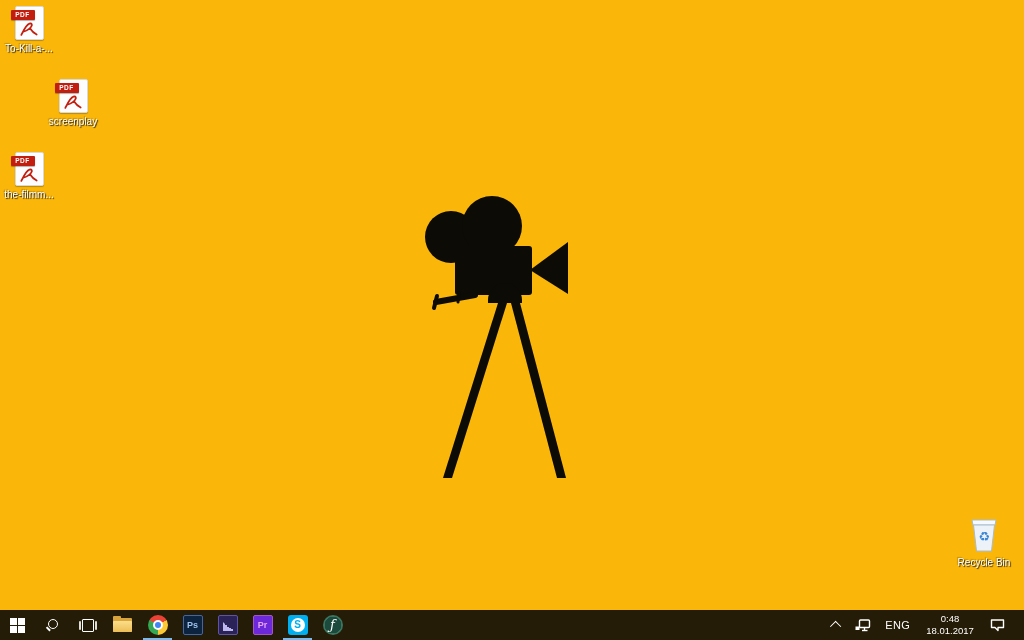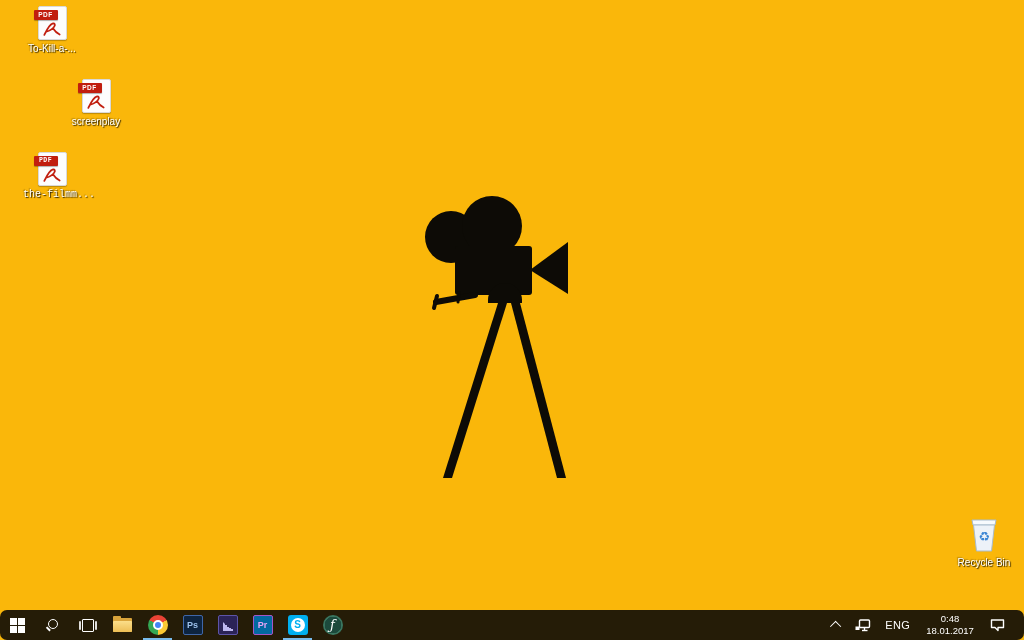--- a/index.html
+++ b/index.html
@@ -5,21 +5,21 @@
   html,body{margin:0;padding:0;}
   body{
     width:1024px;height:640px;overflow:hidden;position:relative;
     background:#FAB70A;
     font-family:"Liberation Sans",sans-serif;
     -webkit-font-smoothing:antialiased;
   }
 
   
   .desk-icon{
-    position:absolute;width:58px;text-align:center;cursor:default;margin-left:23px;
+    position:absolute;width:58px;text-align:center;cursor:default;
   }
   .pdf-page{
     width:27px;height:32px;margin:0 auto;position:relative;
     background:#fdfdfd;border:1px solid #d9d9d9;border-radius:2px;
     box-shadow:0 1px 1px rgba(0,0,0,.25);
   }
   .pdf-banner{
     position:absolute;left:-5px;top:3px;width:24px;height:10px;
     background:#C11E0F;color:#fff;font-size:6.5px;font-weight:bold;
     line-height:10px;text-align:center;letter-spacing:.5px;border-radius:1px;
@@ -35,21 +35,21 @@
   
   .recycle-bin{position:absolute;right:8px;top:517px;width:64px;text-align:center;cursor:default;}
   .bin-symbol{font-size:13px;fill:#3a85d4;font-family:"DejaVu Sans",sans-serif;}
 
   
   .camera-wrap{position:absolute;left:418px;top:190px;width:154px;height:292px;}
 
   
   .taskbar{
     position:absolute;left:0;bottom:0;width:1024px;height:30px;
-    background:#251C07;display:flex;align-items:stretch;z-index:5;border-radius:7px;
+    background:#251C07;display:flex;align-items:stretch;z-index:5;
   }
   .tb-btn{
     width:35px;display:flex;align-items:center;justify-content:center;
     position:relative;flex:0 0 auto;
   }
   .tb-btn.active::after{
     content:"";position:absolute;left:3px;right:3px;bottom:0;height:2px;
     background:#79BBEC;
   }
   
@@ -102,21 +102,21 @@
     content:"";position:absolute;left:5px;top:5px;width:10px;height:10px;border-radius:50%;
     background:#4285F4;border:2px solid #fff;box-sizing:border-box;
   }
   
   .tile{
     width:20px;height:20px;box-sizing:border-box;display:flex;
     align-items:center;justify-content:center;
     font-weight:bold;font-size:9px;border-radius:2px;
   }
   .tile-ps{background:#0D2440;border:1.5px solid #3F66A8;color:#9CC0EA;}
-  .tile-pr{background:#0369a1;border:1.5px solid #A556C6;color:#E6A4F6;}
+  .tile-pr{background:#6d28d9;border:1.5px solid #A556C6;color:#E6A4F6;}
   .tile-ve{background:#2B2357;border:1.5px solid #5D54A8;}
   
   .skype-glyph{
     width:20px;height:20px;border-radius:3px;background:#00AFF0;
     display:flex;align-items:center;justify-content:center;
   }
   .skype-glyph .skype-ring{
     width:14px;height:14px;border-radius:50%;background:#fff;color:#00AFF0;
     font-size:10px;font-weight:bold;line-height:14px;text-align:center;
   }
@@ -159,21 +159,21 @@
   <div class="desk-icon" style="left:0;top:79px;padding-left:44px;">
     <div class="pdf-page">
       <div class="pdf-banner">PDF</div>
       <svg class="acro-glyph" width="18" height="15" viewBox="0 0 20 16">
         <path d="M1.5,14 C4,9 7,2.5 10.5,1.5 C13,0.8 14,2.5 12.5,4.8 C10.8,7.3 7,9.5 3.5,10.5 M11,6.5 C13,9.5 15.5,12 18.5,13.5" fill="none" stroke="#C11E0F" stroke-width="2" stroke-linecap="round"></path>
       </svg>
     </div>
     <div class="desk-label">screenplay</div>
   </div>
 
-  <div class="desk-icon" style="left:0;top:152px;font-family:Liberation Mono, monospace;">
+  <div class="desk-icon" style="left:0;top:152px;">
     <div class="pdf-page">
       <div class="pdf-banner">PDF</div>
       <svg class="acro-glyph" width="18" height="15" viewBox="0 0 20 16">
         <path d="M1.5,14 C4,9 7,2.5 10.5,1.5 C13,0.8 14,2.5 12.5,4.8 C10.8,7.3 7,9.5 3.5,10.5 M11,6.5 C13,9.5 15.5,12 18.5,13.5" fill="none" stroke="#C11E0F" stroke-width="2" stroke-linecap="round"></path>
       </svg>
     </div>
     <div class="desk-label">the-filmm...</div>
   </div>
 
   <div class="camera-wrap">

